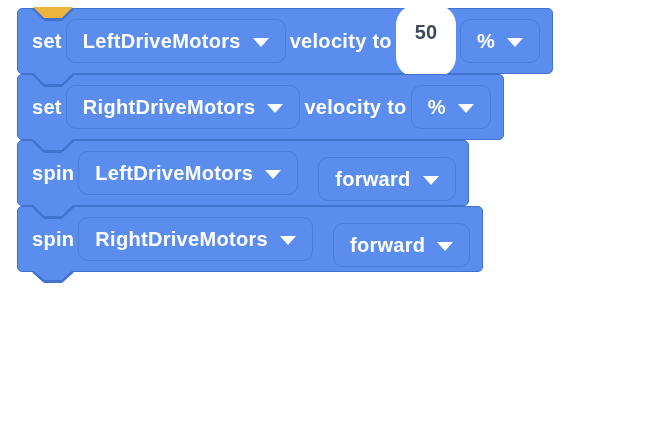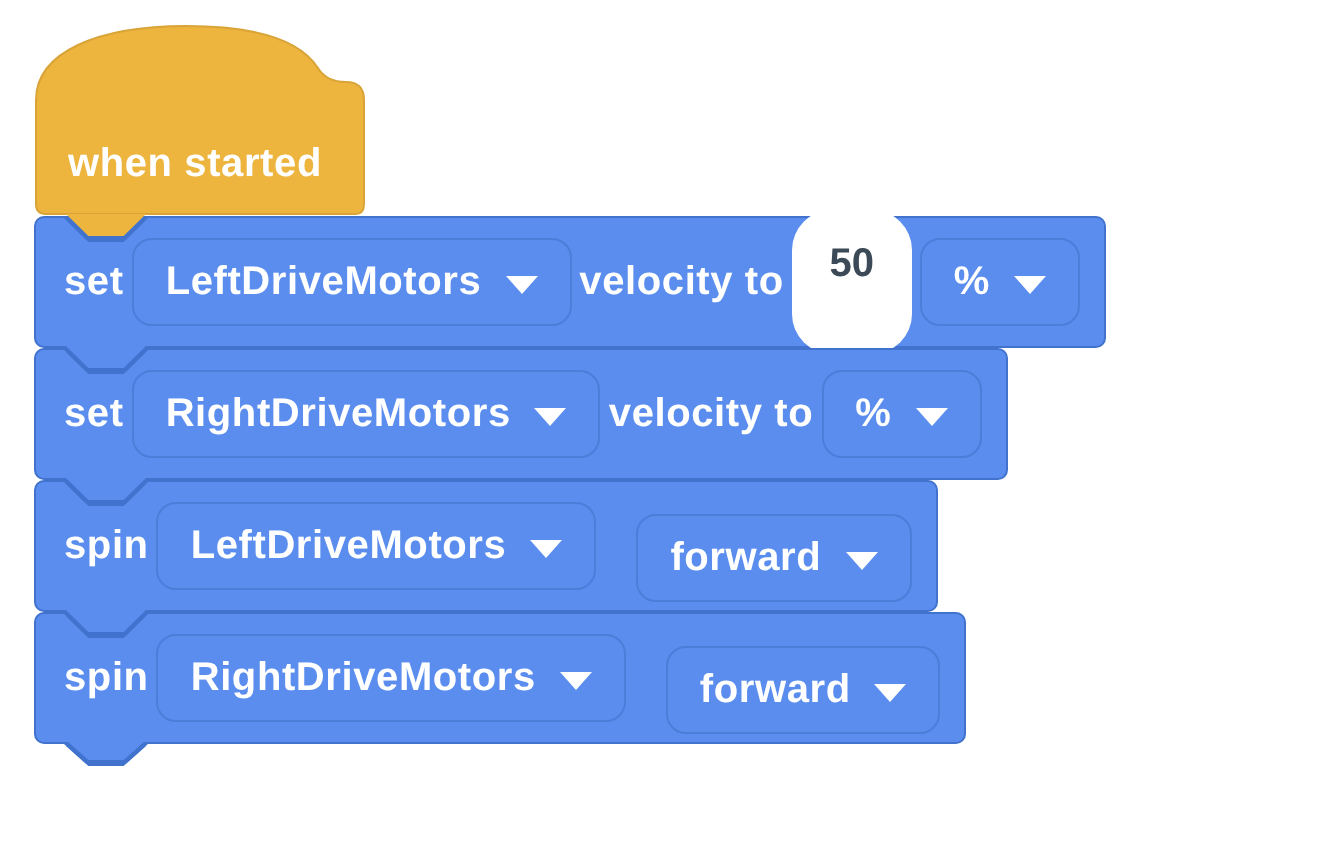--- a/index.html
+++ b/index.html
@@ -95,26 +95,20 @@
     width:40px;height:10px;background:var(--block-blue);
     clip-path:polygon(0 0,100% 0,72% 100%,28% 100%);
   }
 </style>
 </head>
 <body>
 
 <div class="canvas">
   <div class="stack">
 
-    <div class="hat-block">
-      <svg width="166" height="100" viewBox="0 0 166 100">
-        <path d="M161,99 L6,99 Q1,99 1,94 L1,42 C1,18 32,5 76,5 C110,5 133,12 142,26 C145,31 150,33 156,33 Q165,33 165,42 L165,94 Q165,99 161,99 Z"></path>
-      </svg>
-      <span class="hat-label">when started</span>
-    </div>
 
     <div class="block">
       <div class="notch-wrap yellow">
           <div class="notch"></div>
         </div>
       <span class="lbl">set</span>
       <div class="dropdown">
         <span>LeftDriveMotors</span>
         <span class="caret"></span>
       </div>

